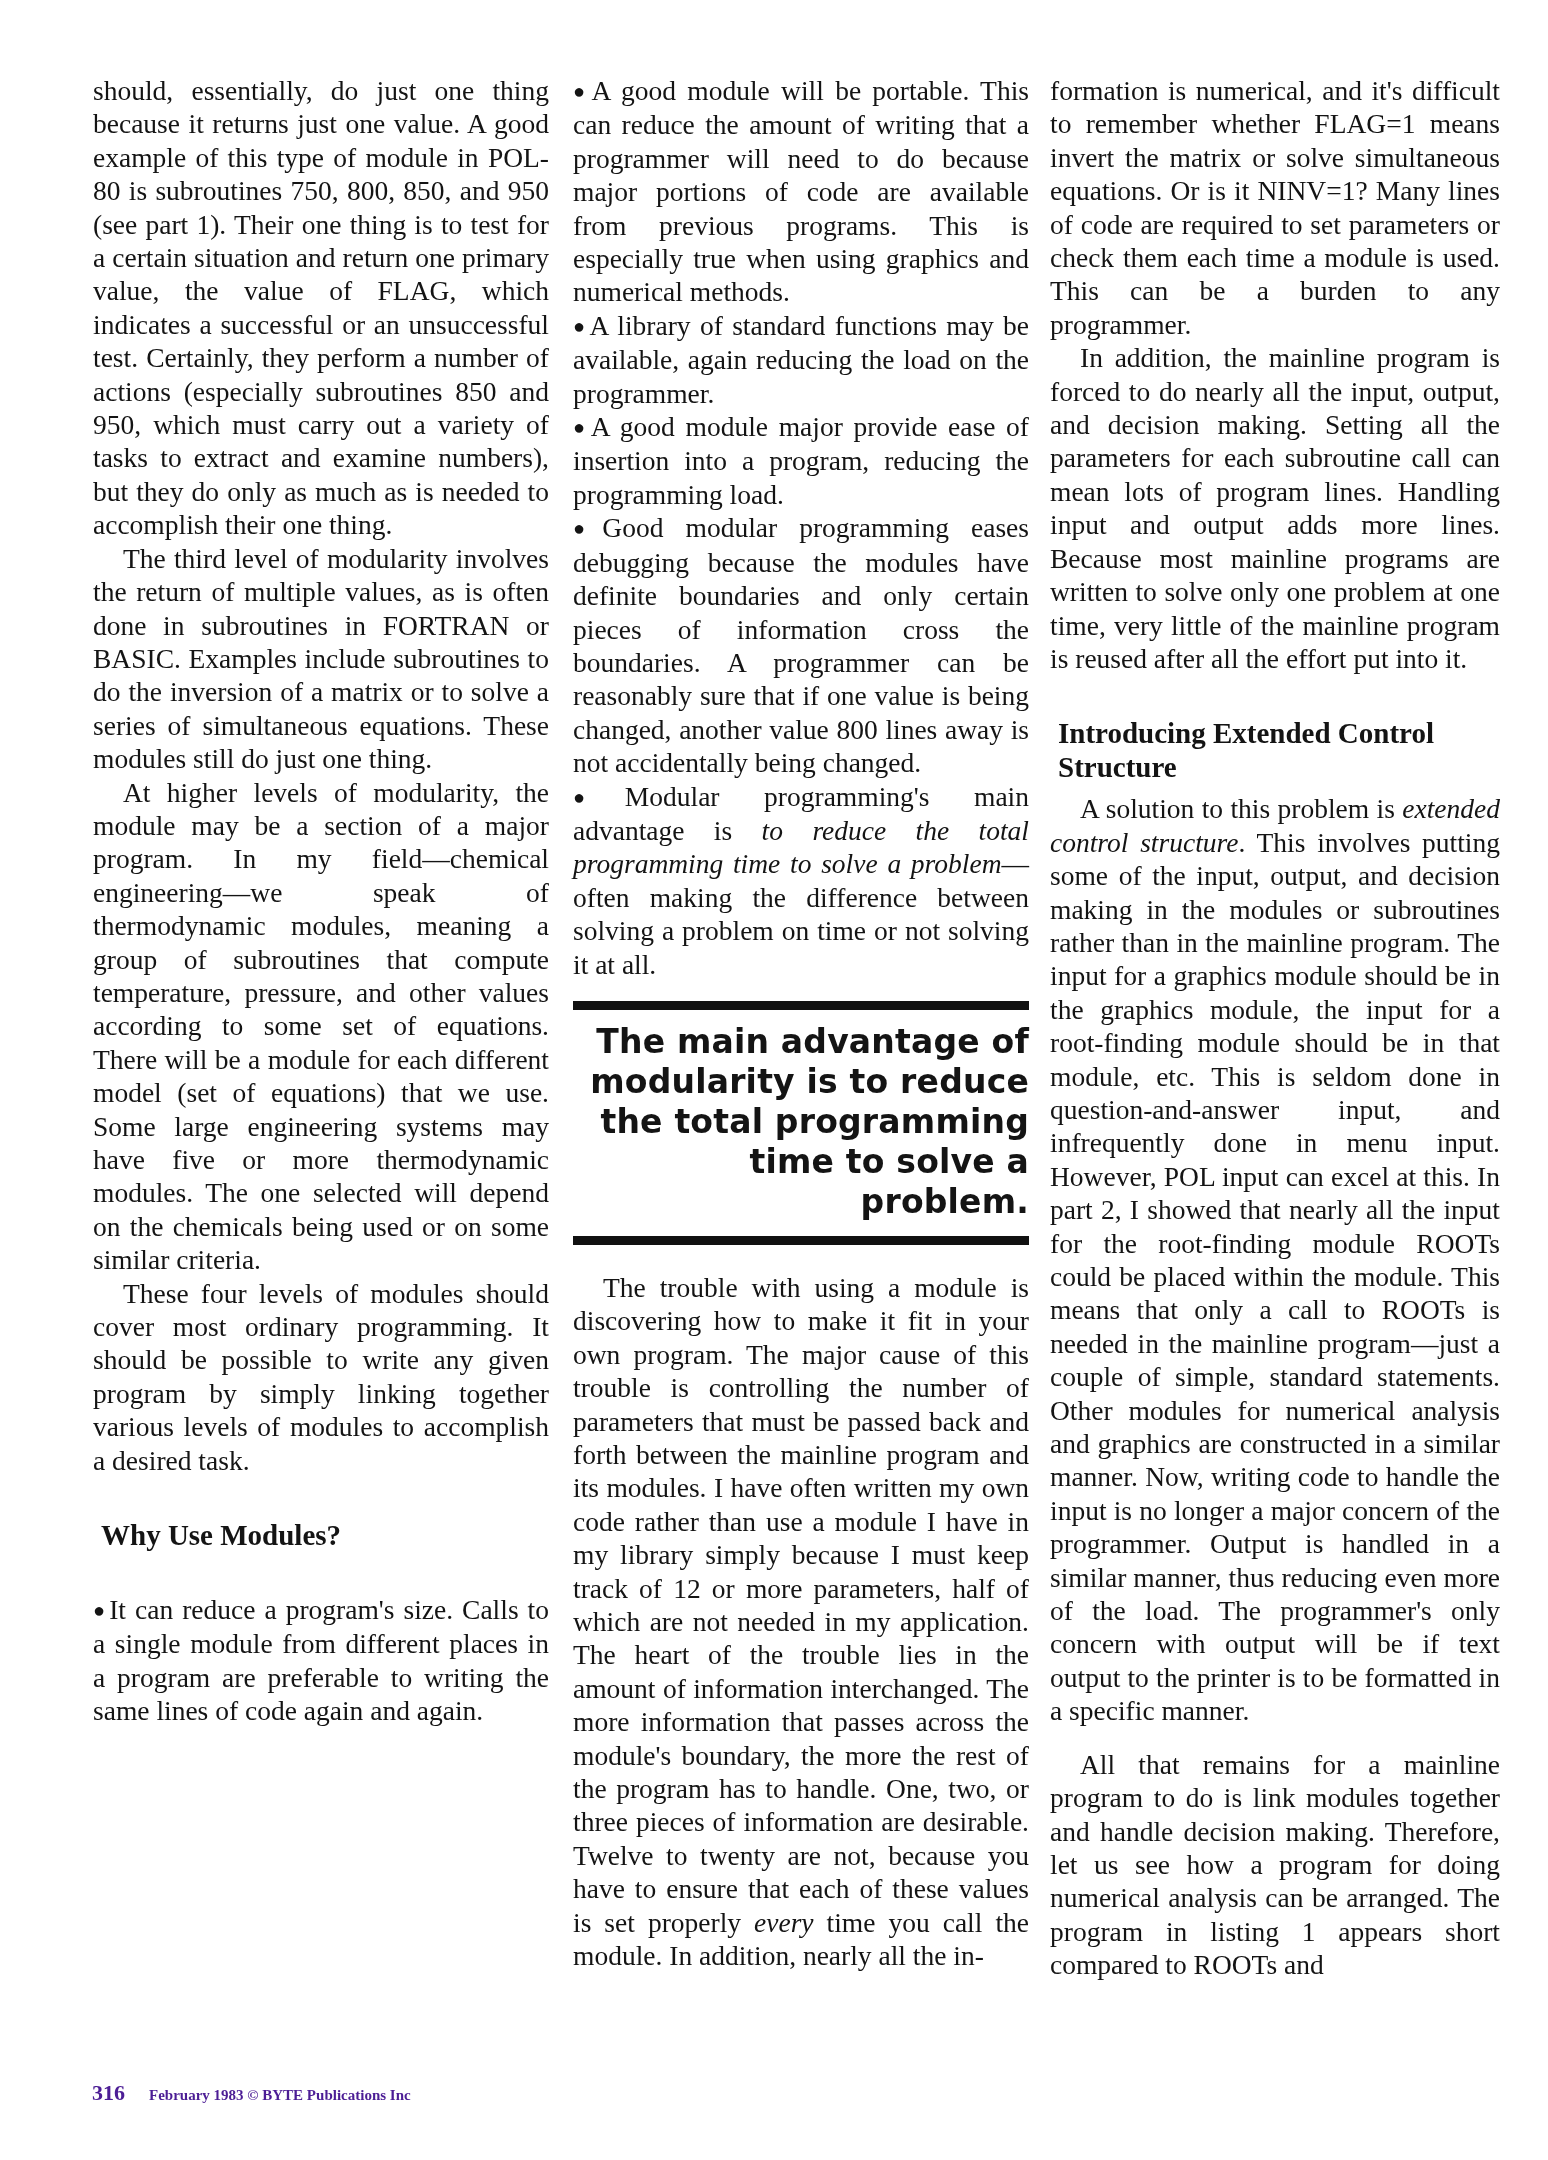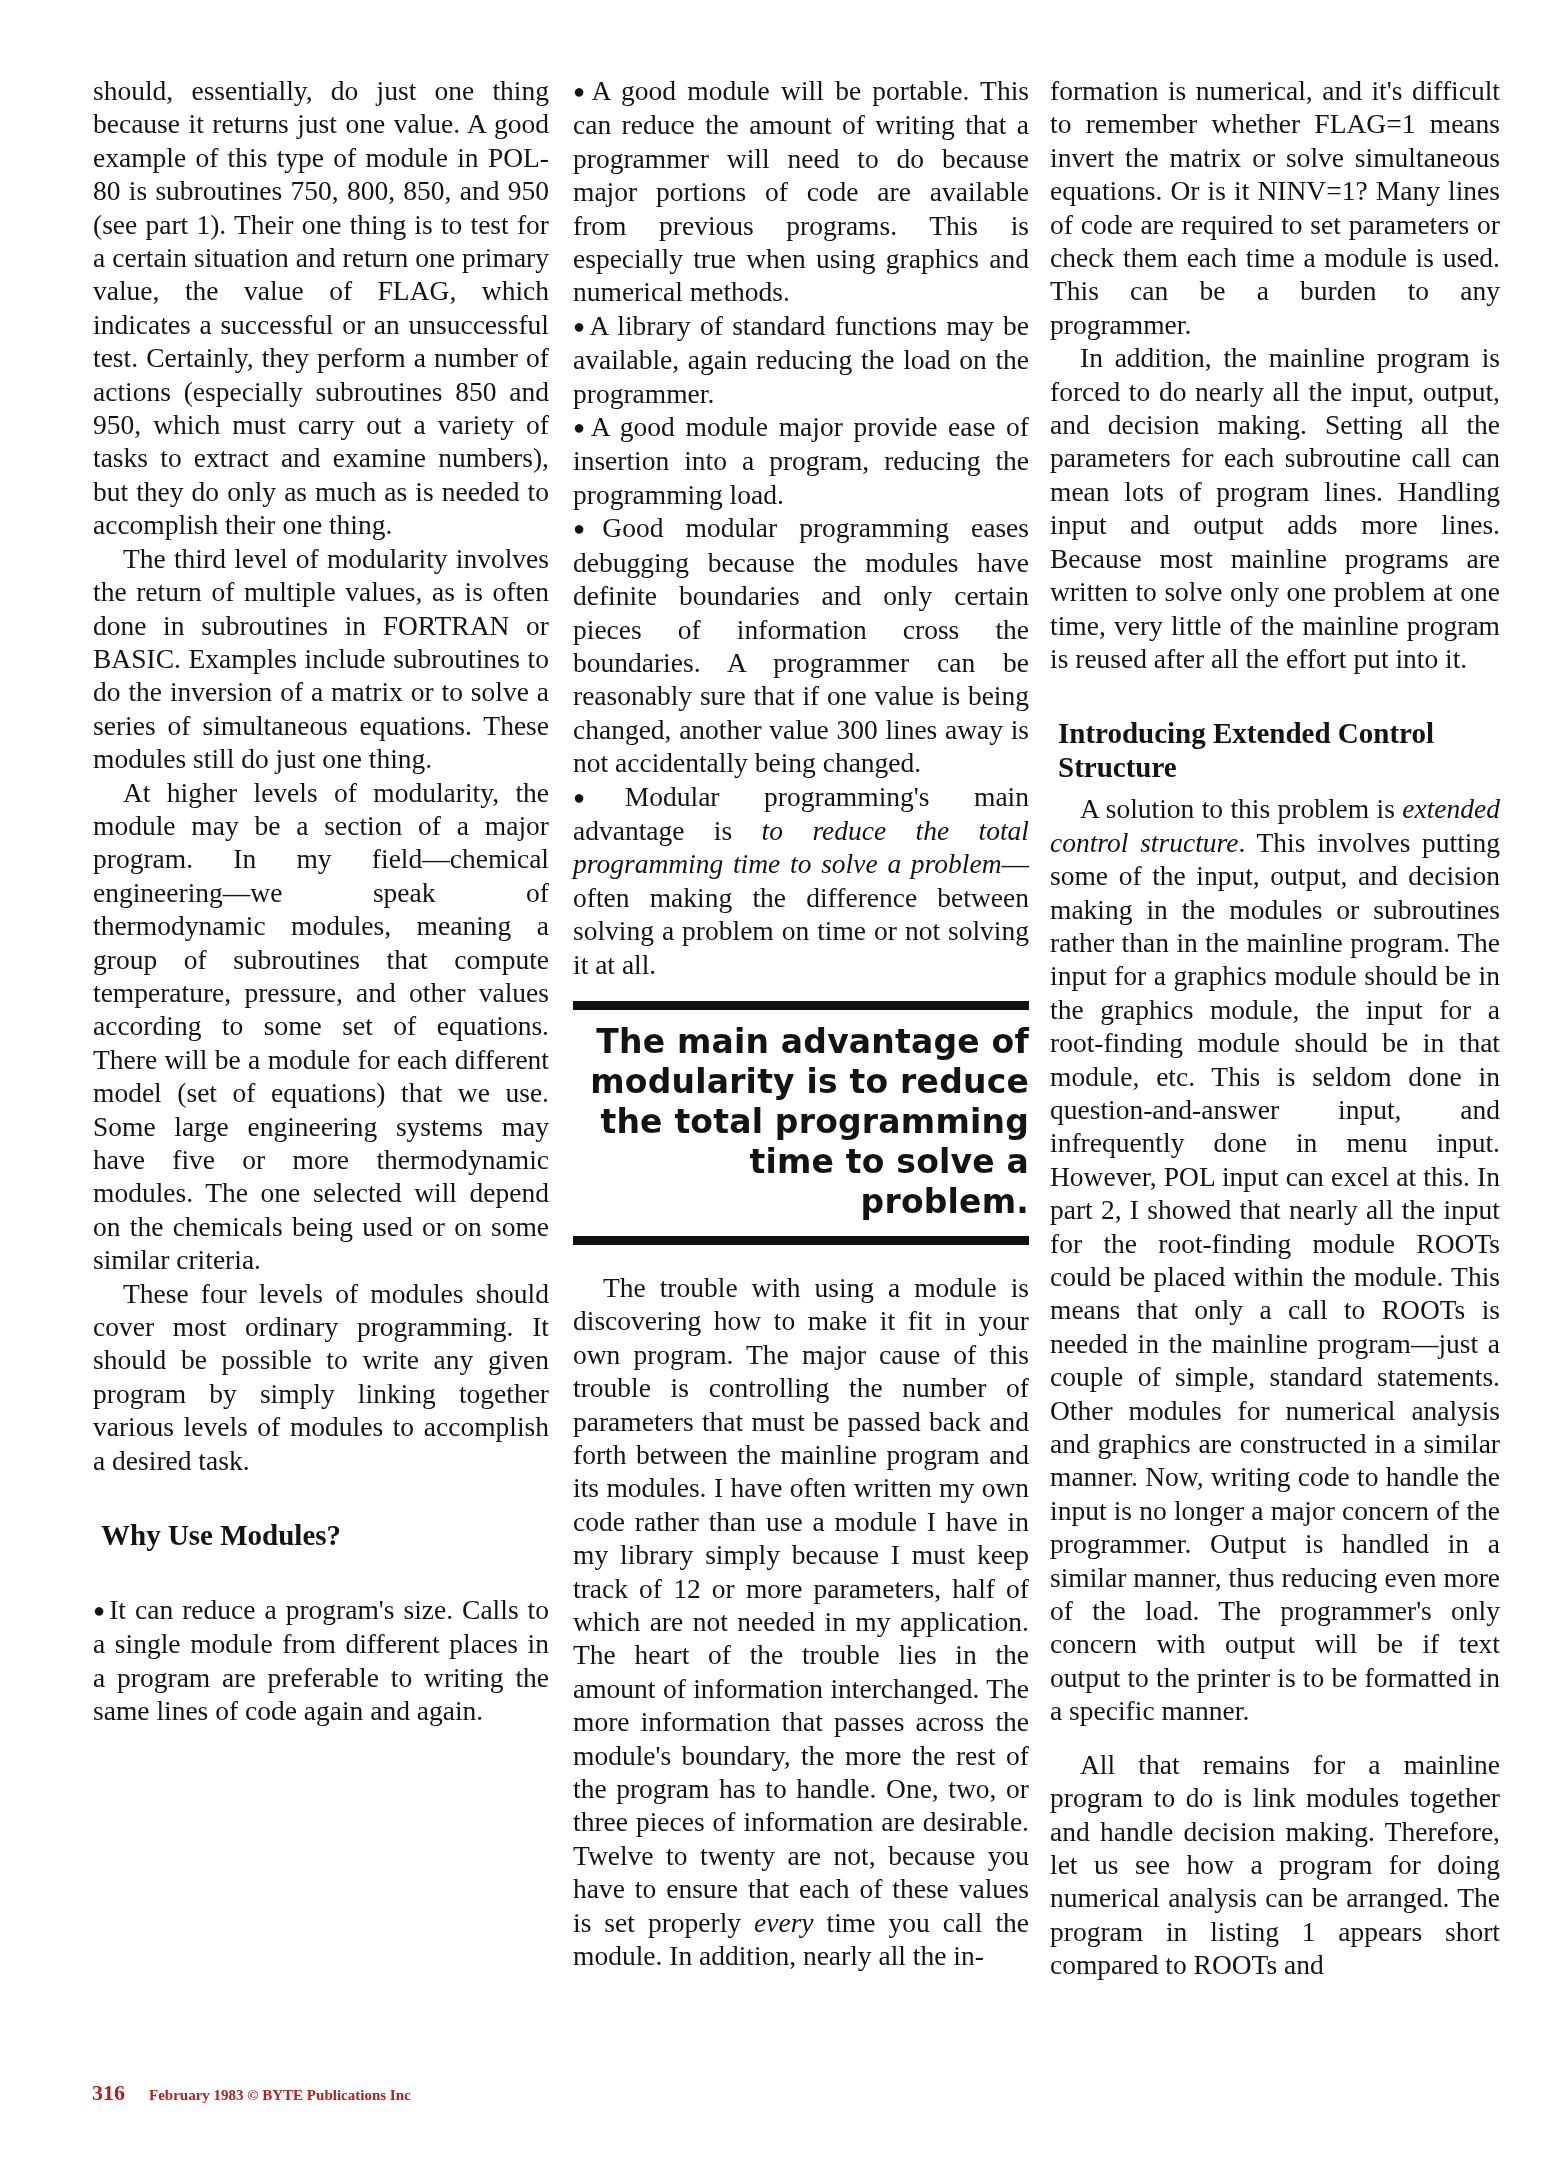--- a/index.html
+++ b/index.html
@@ -12,21 +12,21 @@
   .col p { margin: 0; }
   .col p.indent { text-indent: 30px; }
   .col p.bullet::before { content: "\25CF"; font-size: 20px; margin-right: 2px; vertical-align: 2px; }
   .col h2 { margin: 8px; font-family: "Liberation Serif", "DejaVu Serif", serif; font-weight: bold; font-size: 29px; line-height: 34px; text-align: left; }
   .gap { height: 33px; }
   .gap-sm { height: 20px; }
   .pull { margin: 20px 0 26px 0; }
   .pull .rule { height: 9px; background: #111; }
   .pull .quote { font-family: "DejaVu Sans", "Liberation Sans", sans-serif; font-weight: bold; font-size: 33px; line-height: 40px; text-align: right; padding: 12px 0 14px 0; letter-spacing: 0.2px; }
   em { font-style: italic; }
-  .footer { position: absolute; left: 92px; top: 2080px; font-family: "Liberation Serif", "DejaVu Serif", serif; color: #b91c1c; }
+  .footer { position: absolute; left: 92px; top: 2080px; font-family: "Liberation Serif", "DejaVu Serif", serif; color: #4c1d95; }
   .footer .pnum { font-size: 22px; font-weight: bold; margin-right: 20px; }
   .footer .credit { font-size: 15px; font-weight: bold; }
 </style>
 </head>
 <body>
 
 <div class="page">
 
   <div class="col col1">
     <p>should, essentially, do just one thing because it returns just one value. A good example of this type of module in POL-80 is subroutines 750, 800, 850, and 950 (see part 1). Their one thing is to test for a certain situation and return one primary value, the value of FLAG, which indicates a successful or an unsuccessful test. Certainly, they perform a number of actions (especially subroutines 850 and 950, which must carry out a variety of tasks to extract and examine numbers), but they do only as much as is needed to accomplish their one thing.</p>
@@ -36,21 +36,21 @@
     <div class="gap"></div>
     <h2>Why Use Modules?</h2>
     <div class="gap"></div>
     <p class="bullet"><span>It can reduce a program's size. Calls to a single module from different places in a program are preferable to writing the same lines of code again and again.</span></p>
   </div>
 
   <div class="col col2">
     <p class="bullet"><span>A good module will be portable. This can reduce the amount of writing that a programmer will need to do because major portions of code are available from previous programs. This is especially true when using graphics and numerical methods.</span></p>
     <p class="bullet"><span>A library of standard functions may be available, again reducing the load on the programmer.</span></p>
     <p class="bullet"><span>A good module major provide ease of insertion into a program, reducing the programming load.</span></p>
-    <p class="bullet"><span>Good modular programming eases debugging because the modules have definite boundaries and only certain pieces of information cross the boundaries. A programmer can be reasonably sure that if one value is being changed, another value 300 lines away is not accidentally being changed.</span></p>
+    <p class="bullet"><span>Good modular programming eases debugging because the modules have definite boundaries and only certain pieces of information cross the boundaries. A programmer can be reasonably sure that if one value is being changed, another value 800 lines away is not accidentally being changed.</span></p>
     <p class="bullet"><span>Modular programming's main advantage is </span><em>to reduce the total programming time to solve a problem</em><span>—often making the difference between solving a problem on time or not solving it at all.</span></p>
 
     <div class="pull">
       <div class="rule"></div>
       <div class="quote">The main advantage of modularity is to reduce the total programming time to solve a problem.</div>
       <div class="rule"></div>
     </div>
 
     <p class="indent"><span>The trouble with using a module is discovering how to make it fit in your own program. The major cause of this trouble is controlling the number of parameters that must be passed back and forth between the mainline program and its modules. I have often written my own code rather than use a module I have in my library simply because I must keep track of 12 or more parameters, half of which are not needed in my application. The heart of the trouble lies in the amount of information interchanged. The more information that passes across the module's boundary, the more the rest of the program has to handle. One, two, or three pieces of information are desirable. Twelve to twenty are not, because you have to ensure that each of these values is set properly </span><em>every</em><span> time you call the module. In addition, nearly all the in-</span></p>
   </div>

